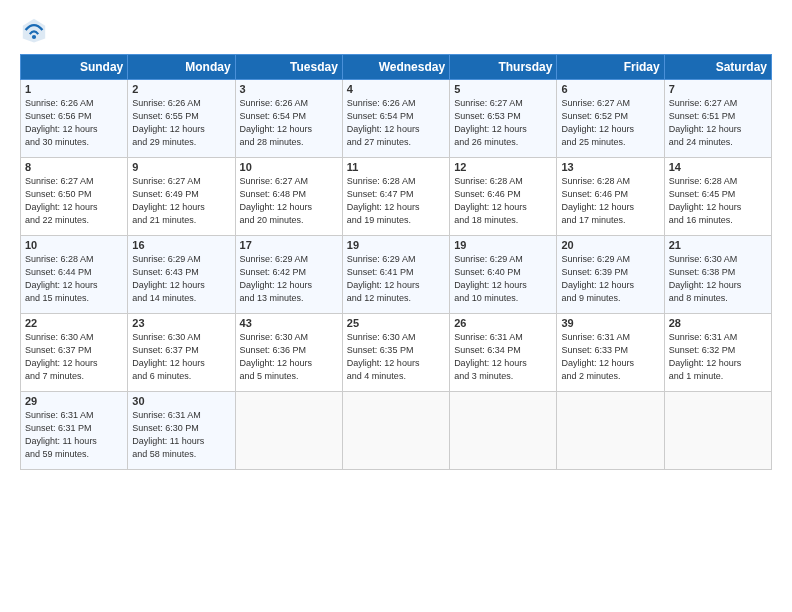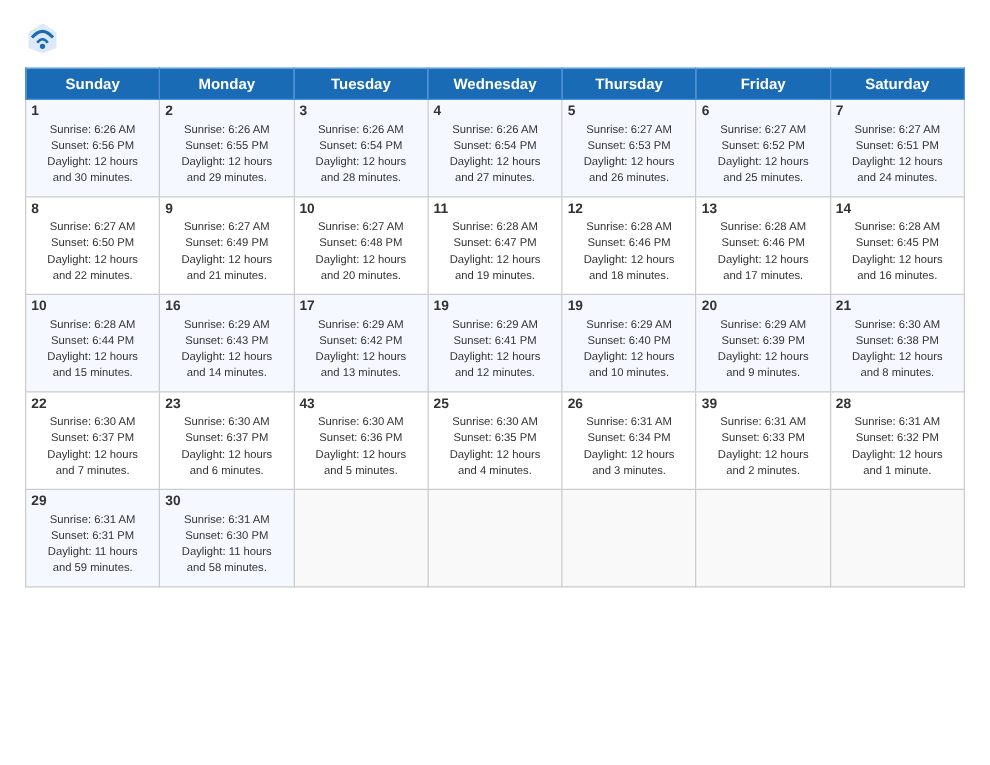--- a/index.html
+++ b/index.html
@@ -54,21 +54,21 @@
       width: 100%;
       border-collapse: collapse;
       table-layout: fixed;
     }
     thead tr th {
       background: #1a6bb5;
       color: #fff;
       font-size: 12px;
       font-weight: bold;
       padding: 5px 4px;
-      text-align: center;
+      text-align: right;
       border: 1px solid #4a90d9;
     }
     tbody tr td {
       vertical-align: top;
       border: 1px solid #ccc;
       padding: 3px 4px;
       font-size: 9.5px;
       color: #333;
       height: 78px;
       background: #fff;
@@ -82,21 +82,20 @@
     .day-num {
       font-weight: bold;
       font-size: 11px;
       display: block;
       margin-bottom: 2px;
     }
     .day-info {
       font-size: 9px;
       line-height: 1.45;
       color: #333;
-      text-align: center;
     }
     td.empty {
       background: #f9f9f9 !important;
     }
   </style>
 </head>
 <body>
 
 <div class="page">
   <div class="header">

